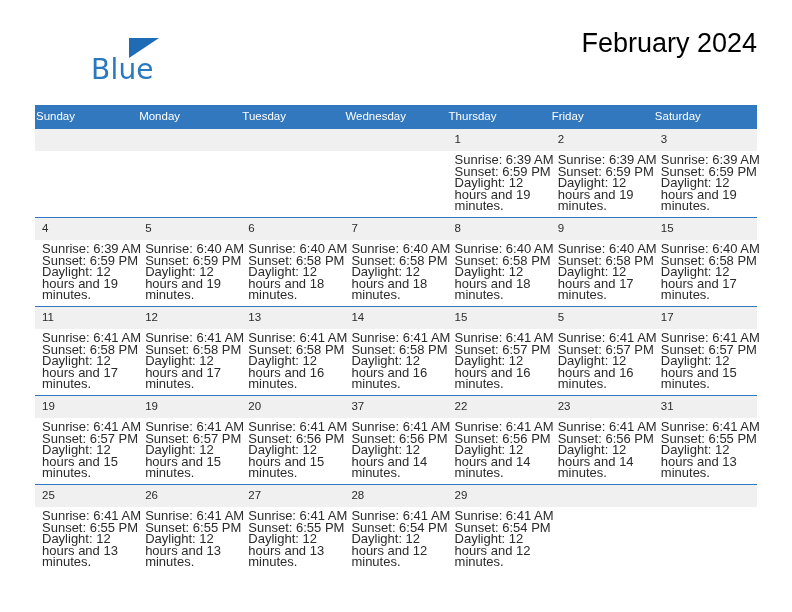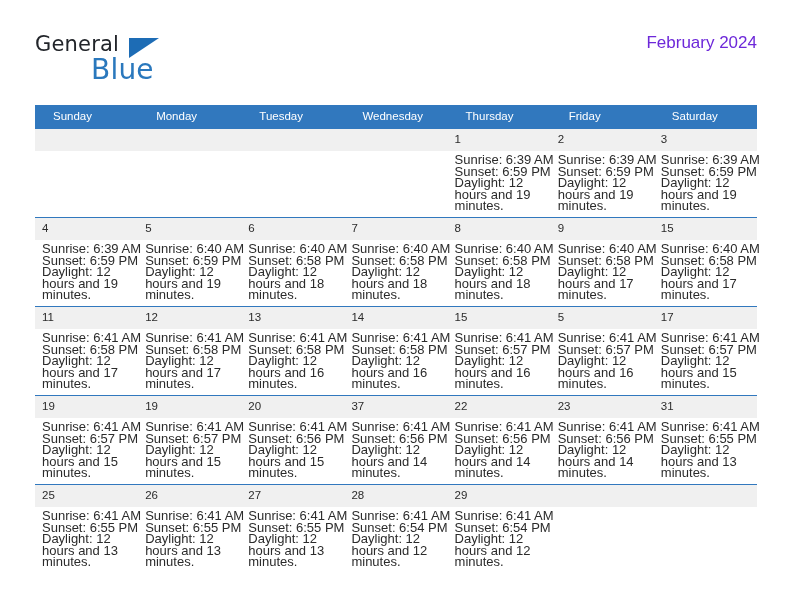--- a/index.html
+++ b/index.html
@@ -68,23 +68,23 @@
     border-bottom: 20px solid transparent;
   }
 
   .title-wrap {
     position: absolute;
     right: 0;
     top: 0;
     text-align: right;
   }
   .cal-title {
-    font-size: 17px;
+    font-size: 27px;
     font-weight: 400;
-    color: #6d28d9;
+    color: #000000;
     line-height: 30px;
     white-space: nowrap;
     font-family: "Liberation Sans", sans-serif;
   }
   .cal-subtitle {
     margin-top: 7px;
     font-size: 14px;
     font-weight: 400;
     color: #1a1a1a;
     line-height: 16px;
@@ -99,21 +99,21 @@
     width: 722px;
     border-collapse: collapse;
     table-layout: fixed;
   }
   .calendar th {
     background: #3178be;
     color: #ffffff;
     font-size: 11.5px;
     font-weight: 400;
     text-align: left;
-    padding: 5px 0 6px 18px;
+    padding: 5px 0 6px 1px;
     line-height: 13px;
     border: none;
   }
   .calendar td {
     vertical-align: top;
     padding: 0;
     border: none;
     border-top: 1px solid #3178be;
     height: 88px;
   }
@@ -146,21 +146,20 @@
   .cell-empty .details { visibility: hidden; }
 </style>
 </head>
 <body>
 
 <div class="page">
 
   <div class="header">
 
     <div class="logo">
-      <span class="logo-general">General</span>
       <span class="logo-triangle"></span>
       <span class="logo-blue">Blue</span>
     </div>
 
     <div class="title-wrap">
       <div class="cal-title">February 2024</div>
     </div>
 
   </div>
 

